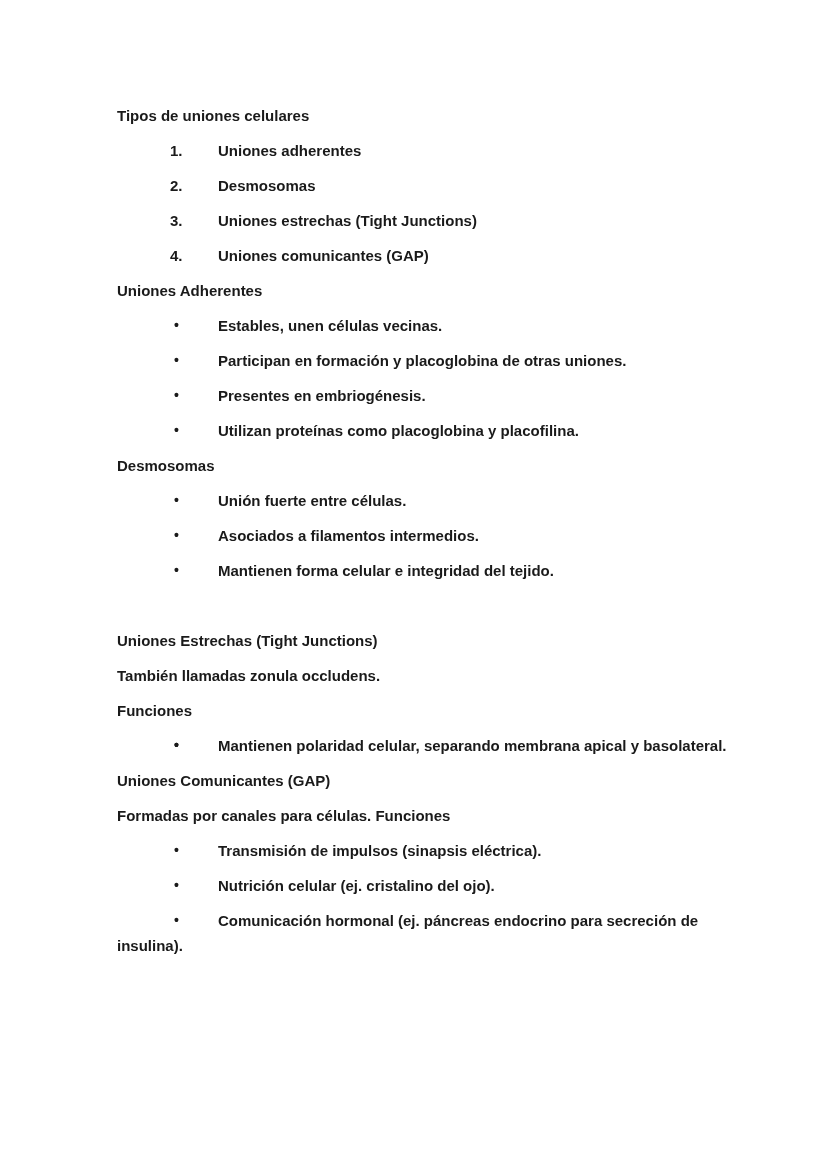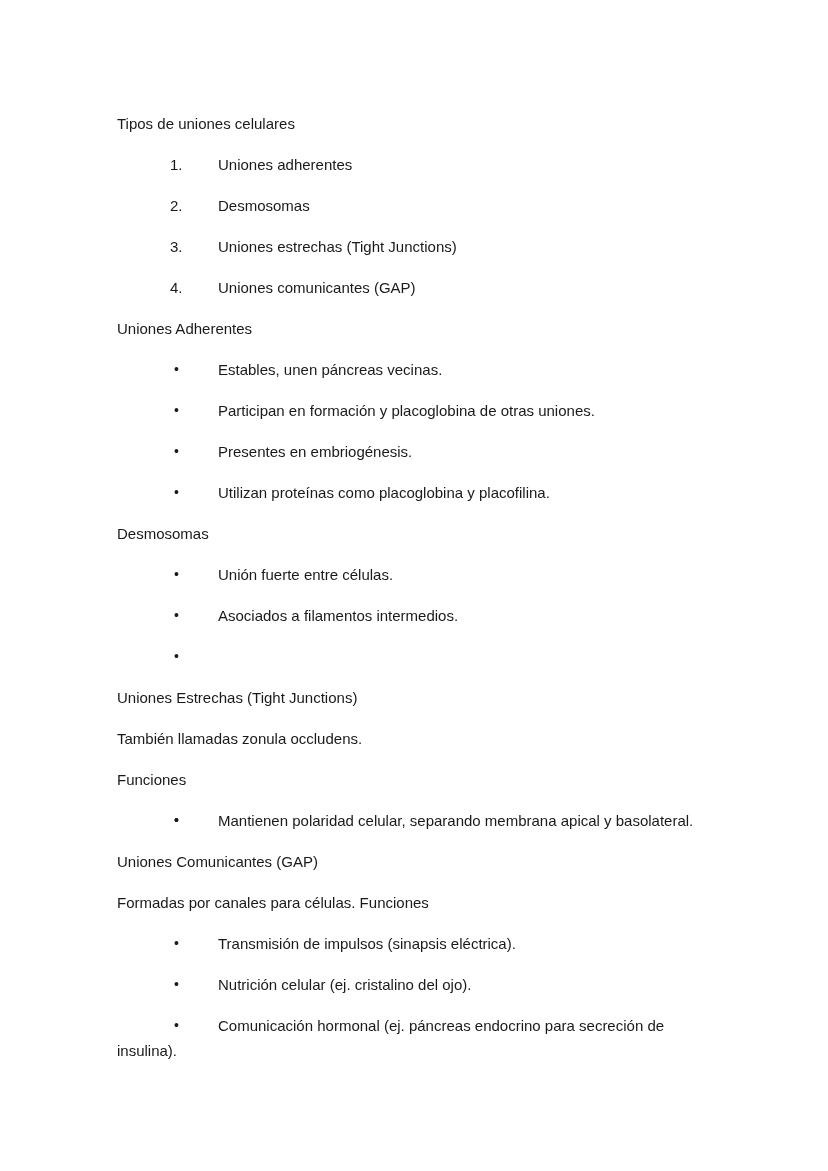--- a/index.html
+++ b/index.html
@@ -16,21 +16,22 @@
     overflow: hidden;
     font-family: "Liberation Sans", "DejaVu Sans", sans-serif;
     font-size: 15px;
     color: #1a1a1a;
   }
   .content {
     padding: 95px 100px 0 117px;
   }
   .block {
     line-height: 25px;
-    margin: 16px 0 10px 0;
+    margin: 8px 0 10px 0;
+    font-weight: bold;
   }
   .block.empty {
     height: 25px;
   }
   .num-item,
   .bullet-item {
     position: relative;
     padding-left: 101px;
     white-space: nowrap;
   }
@@ -79,21 +80,21 @@
     </div>
     <div class="block num-item">
       <span class="marker">4.</span>
       <span class="txt">Uniones comunicantes (GAP)</span>
     </div>
 
     <div class="block para">Uniones Adherentes</div>
 
     <div class="block bullet-item">
       <span class="marker">•</span>
-      <span class="txt">Estables, unen páncreas vecinas.</span>
+      <span class="txt">Estables, unen células vecinas.</span>
     </div>
     <div class="block bullet-item">
       <span class="marker">•</span>
       <span class="txt">Participan en formación y placoglobina de otras uniones.</span>
     </div>
     <div class="block bullet-item">
       <span class="marker">•</span>
       <span class="txt">Presentes en embriogénesis.</span>
     </div>
     <div class="block bullet-item">
@@ -106,20 +107,21 @@
     <div class="block bullet-item">
       <span class="marker">•</span>
       <span class="txt">Unión fuerte entre células.</span>
     </div>
     <div class="block bullet-item">
       <span class="marker">•</span>
       <span class="txt">Asociados a filamentos intermedios.</span>
     </div>
     <div class="block bullet-item">
       <span class="marker">•</span>
+      <span class="txt">Mantienen forma celular e integridad del tejido.</span>
     </div>
 
     <div class="block empty"></div>
 
     <div class="block para">Uniones Estrechas (Tight Junctions)</div>
     <div class="block para">También llamadas zonula occludens.</div>
     <div class="block para">Funciones</div>
 
     <div class="block bullet-item">
       <span class="marker">•</span>

